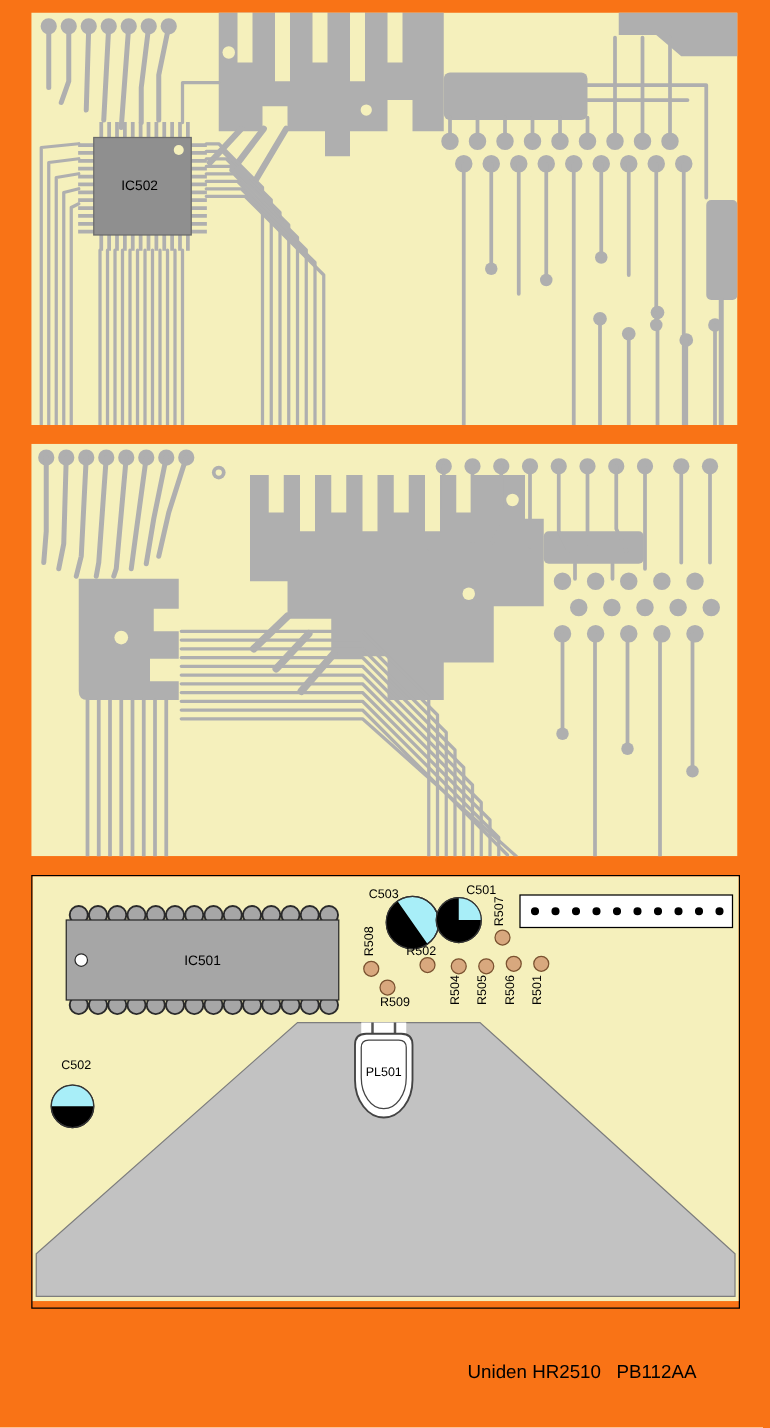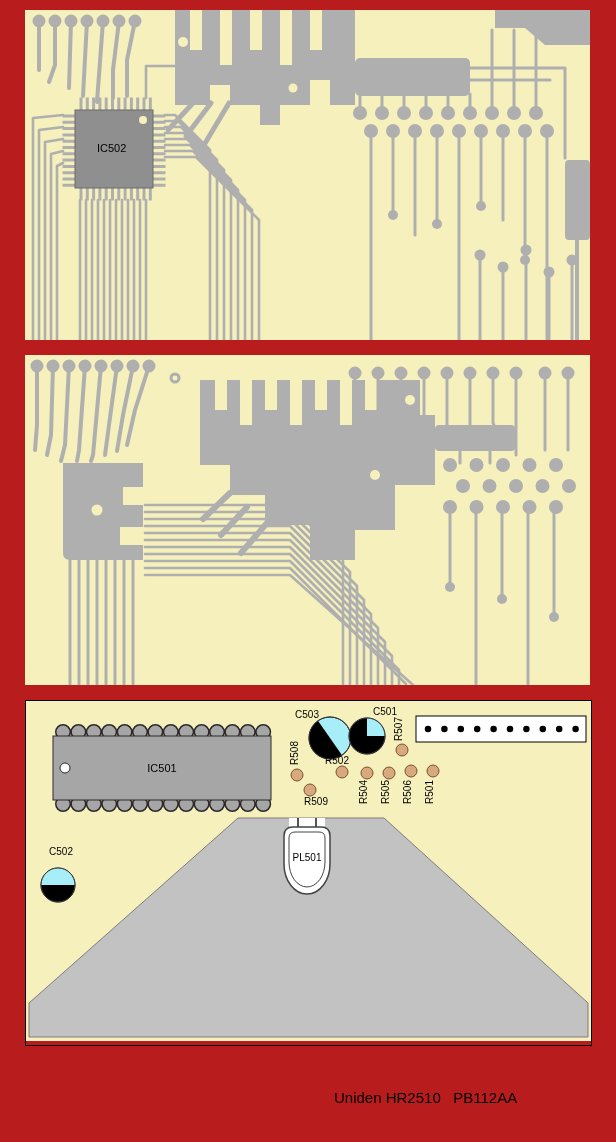--- a/index.html
+++ b/index.html
@@ -1,30 +1,30 @@
 <!DOCTYPE html>
 <html style="--board: #F5F0BC; --trace: #AFAFAF; --chip: #8F8F8F; --chip2: #A6A6A6; --cap-cyan: #A8EEF8; --cap-black: #000000; --resistor: #D8A87E; --shield: #C2C2C2;"><head>
 <meta charset="utf-8">
 <style>
   html,body{margin:0;padding:0;background:#fff;}
-  .page{position:relative;width:616px;height:1142px;background:#b91c1c;overflow:hidden;
+  .page{position:relative;width:616px;height:1142px;background:#f97316;overflow:hidden;
         font-family:"Liberation Sans",sans-serif;}
   .panel{position:absolute;}
   .p1{left:25px;top:10px;}
   .p2{left:25px;top:355px;}
   .p3{left:25px;top:700px;border:1px solid #000;}
   .bg{fill:var(--board,#F5F0BC);}
   .tf{fill:var(--trace,#AFAFAF);}
   .tr{stroke:var(--trace,#AFAFAF);fill:none;stroke-linecap:round;stroke-linejoin:round;}
   .pins{stroke:var(--trace,#AFAFAF);fill:none;stroke-linecap:butt;}
   .dot{fill:none;stroke-linecap:round;}
   .lbl{font-family:"Liberation Sans",sans-serif;font-size:10px;fill:#000;}
   .s11{font-size:11px;}
   .footer{position:absolute;top:1053px;right:24px;width:258px;white-space:pre;color:#000;}
-  .f-title{font-size:15px;line-height:18px;}
+  .f-title{font-size:15px;line-height:18px;margin-left:40px;}
 </style>
 </head>
 <body>
 
 <div class="page">
 
   <div class="panel p1">
     <svg width="565" height="330" viewBox="0 0 565 330">
       <rect class="bg" width="565" height="330"></rect>
 

